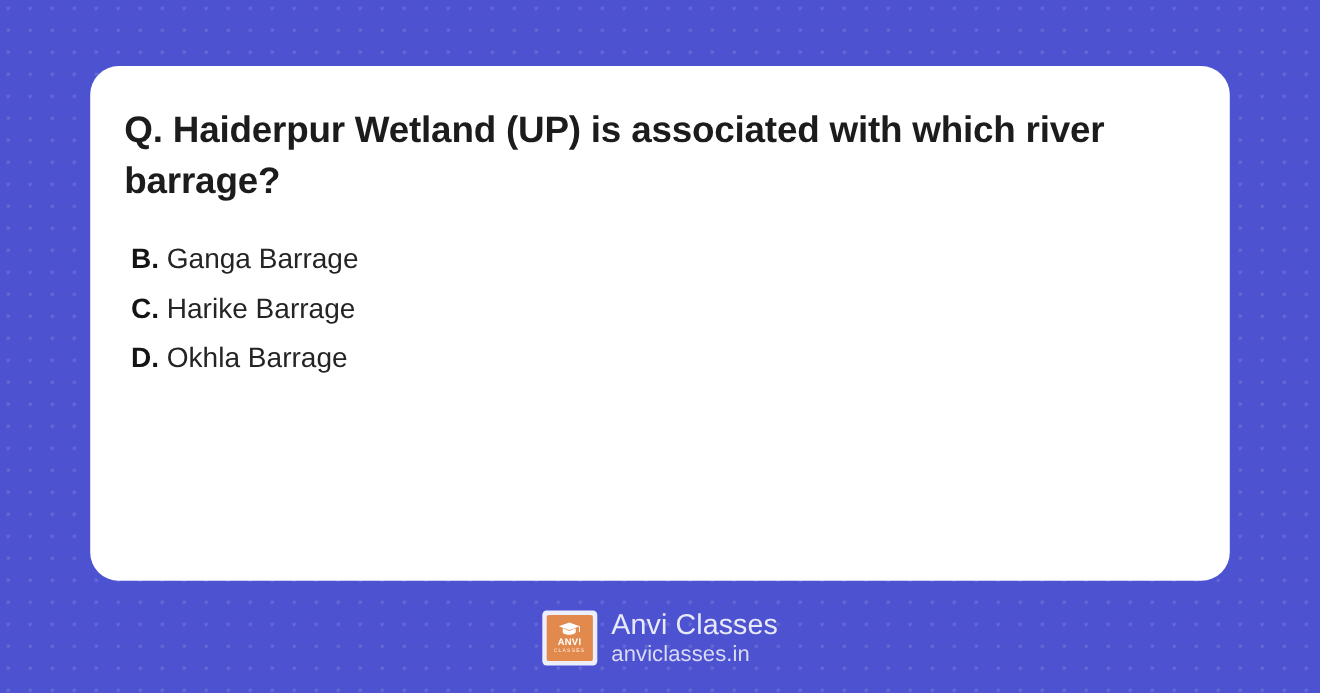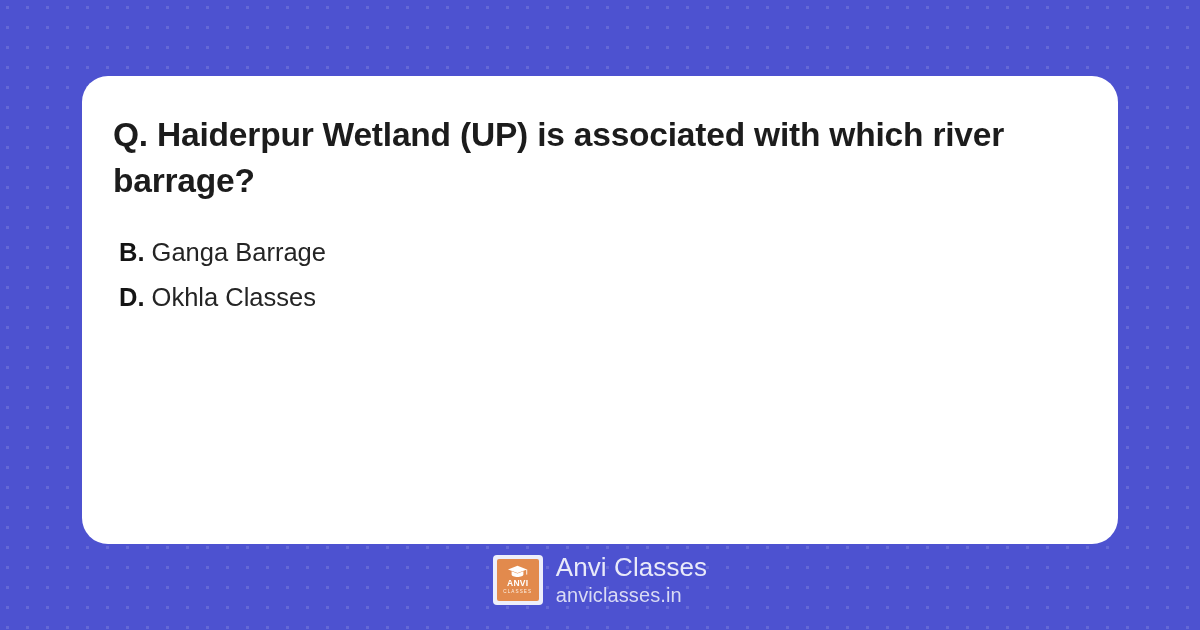--- a/index.html
+++ b/index.html
@@ -23,21 +23,21 @@
     background-image: radial-gradient(circle at 1.6px 1.6px, rgba(255,255,255,0.13) 1.6px, transparent 1.7px);
     background-size: 20px 20px;
     background-position: 6px 6px;
     overflow: hidden;
   }
 
   
   #card {
     position: absolute;
     left: 82px;
-    top: 76px;
+    top: 60px;
     width: 1036px;
     height: 468px;
     background: #ffffff;
     border-radius: 26px;
     box-sizing: border-box;
     padding: 36px 30px 0 31px;
   }
 
   #question {
     margin: 0;
@@ -150,24 +150,28 @@
     <h1 id="question">Q. Haiderpur Wetland (UP) is associated with which river barrage?</h1>
 
     <ul id="options">
 
 
       <li class="option">
         <span class="opt-letter">B.</span>
         <span class="opt-text">Ganga Barrage</span>
       </li>
 
+      <li class="option">
+        <span class="opt-letter">C.</span>
+        <span class="opt-text">Harike Barrage</span>
+      </li>
 
       <li class="option">
         <span class="opt-letter">D.</span>
-        <span class="opt-text">Okhla Classes</span>
+        <span class="opt-text">Okhla Barrage</span>
       </li>
 
     </ul>
   </div>
 
   <div id="footer">
 
     <div id="logo-badge">
       <div id="logo-inner">
         <svg id="logo-cap" width="21" height="13" viewBox="0 0 21 13">

